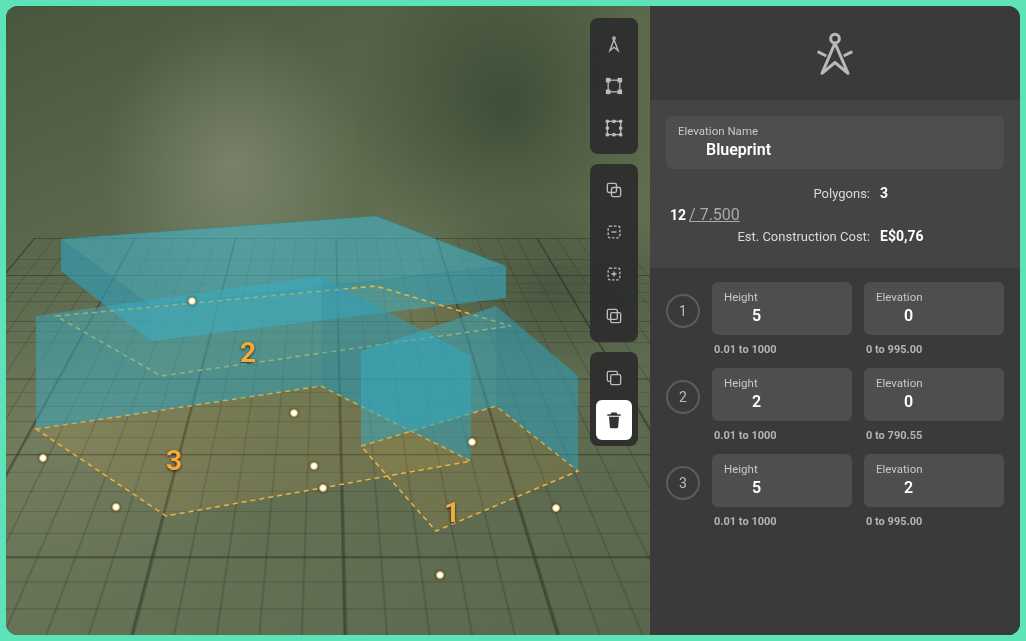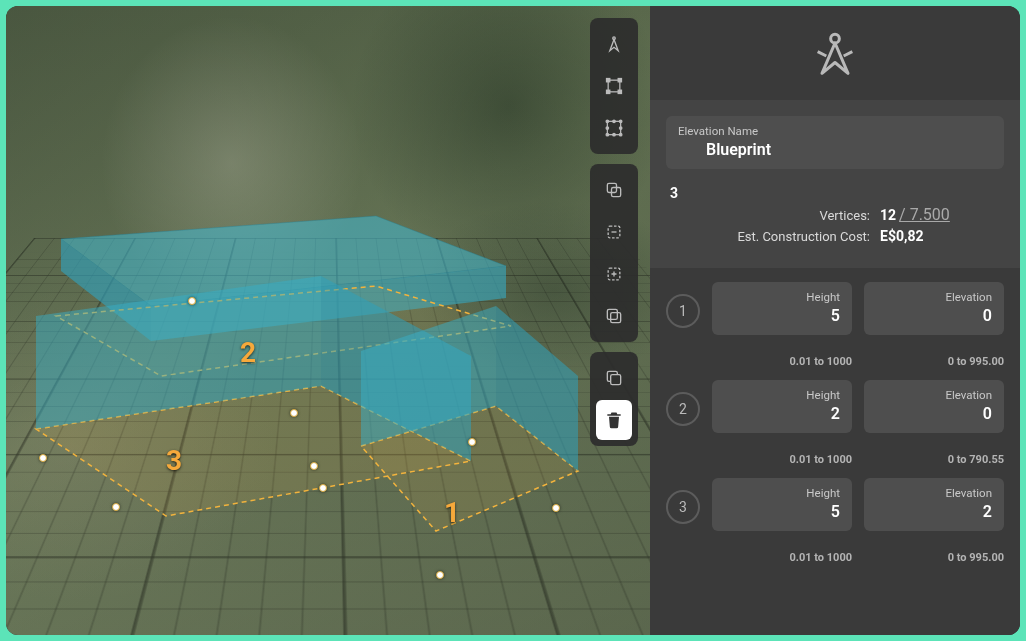--- a/index.html
+++ b/index.html
@@ -180,22 +180,21 @@
       justify-content: center;
       color: #bababa;
       font-size: 14px;
       margin-top: 12px;
       flex: 0 0 34px;
     }
     .val-col {
       flex: 1;
       display: flex;
       flex-direction: column;
-      gap: 20px;
-      text-align: right;
+      gap: 8px;
     }
     .val-col .hint {
       font-size: 11px;
       color: #b4b4b4;
       padding-left: 2px;
       font-weight: bold;
     }
     sup { font-size: 0.7em; }
   </style>
 </head>
@@ -321,29 +320,29 @@
     </div>
 
     <div class="panel-body">
       <div class="field-block">
         <div class="label">Elevation Name</div>
         <div class="value">Blueprint</div>
       </div>
 
       <div class="stats">
         <div class="stat-row">
+          <div class="stat-label">Polygons:</div>
           <div class="stat-val">3</div>
         </div>
         <div class="stat-row">
-          <div class="stat-label">Vertices:</div>
           <div class="stat-val"><span>12</span><span class="stat-sub">/ 7.500</span></div>
         </div>
         <div class="stat-row">
           <div class="stat-label">Est. Construction Cost:</div>
-          <div class="stat-val">E$0,82</div>
+          <div class="stat-val">E$0,76</div>
         </div>
       </div>
     </div>
 
     <div class="volume-list">
 
       <div class="vol-row">
         <div class="vol-index">1</div>
         <div class="val-col">
           <div class="field-block">

